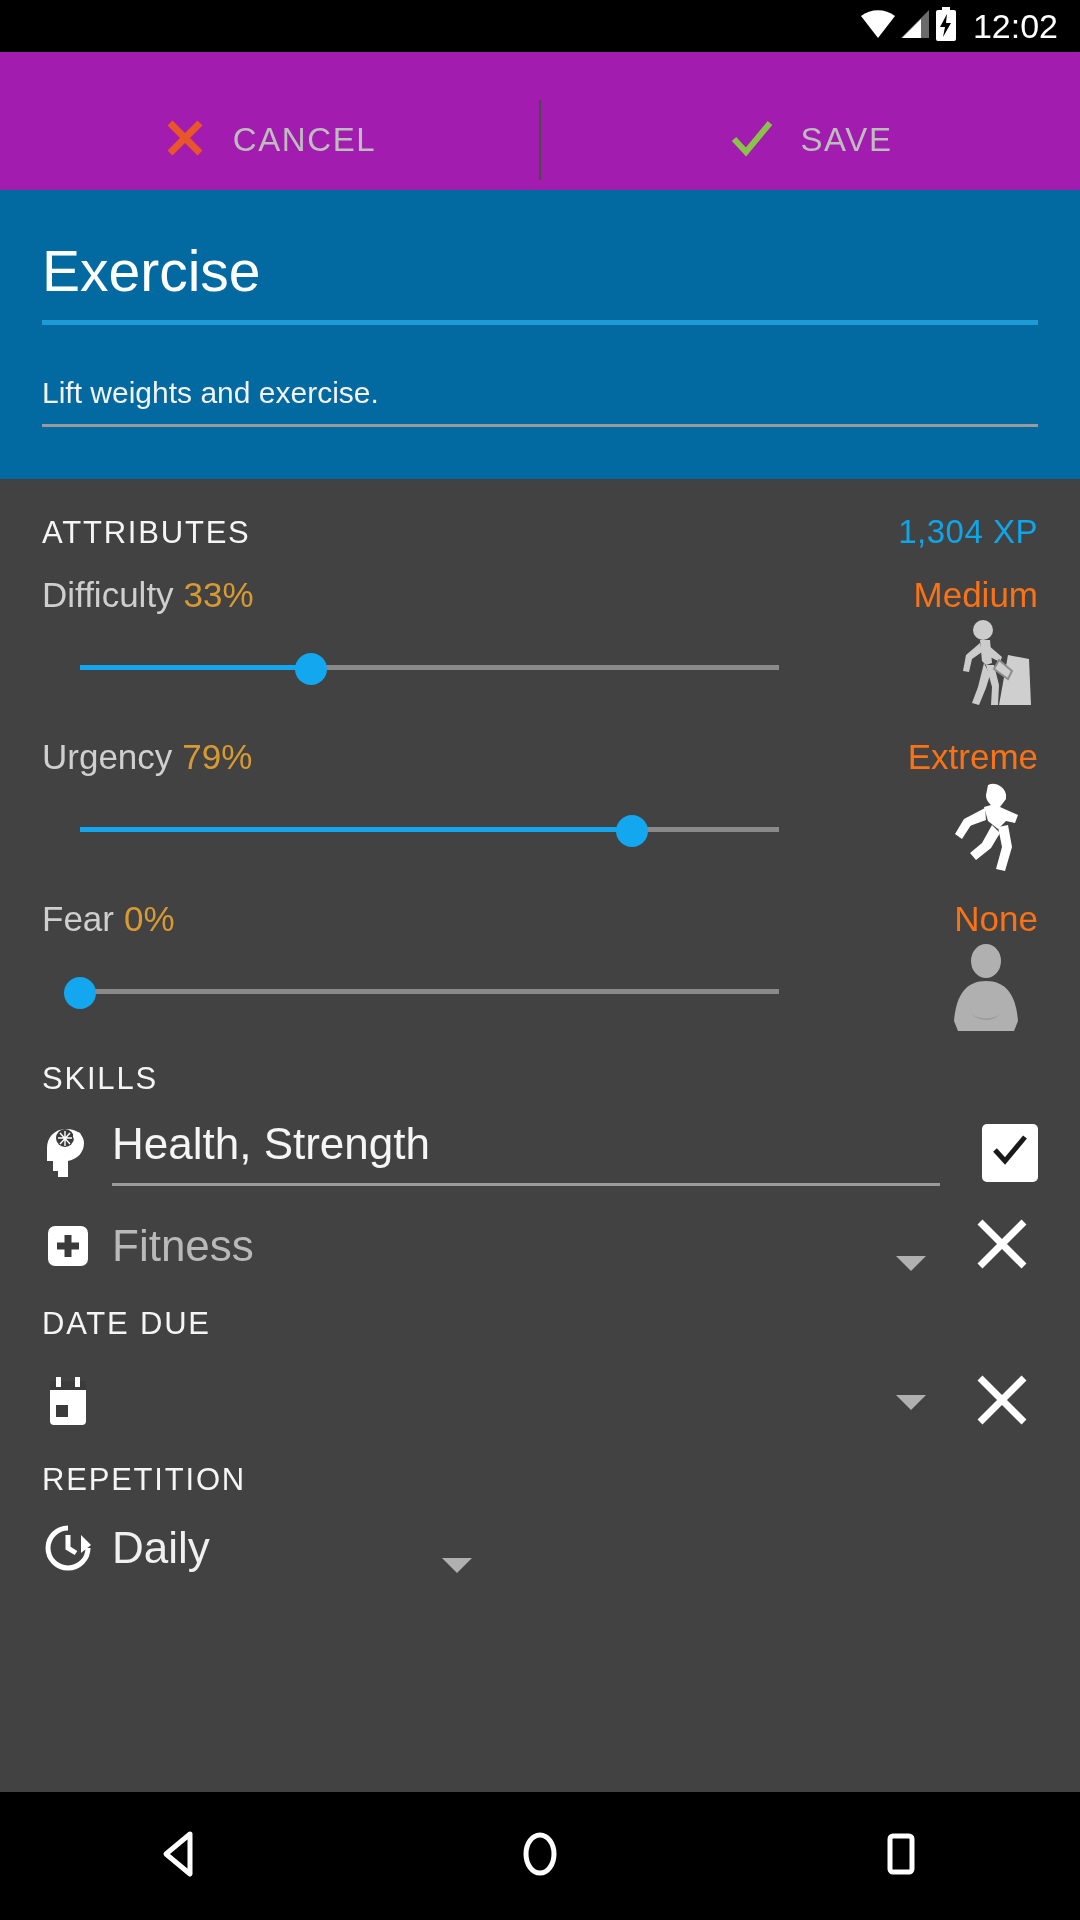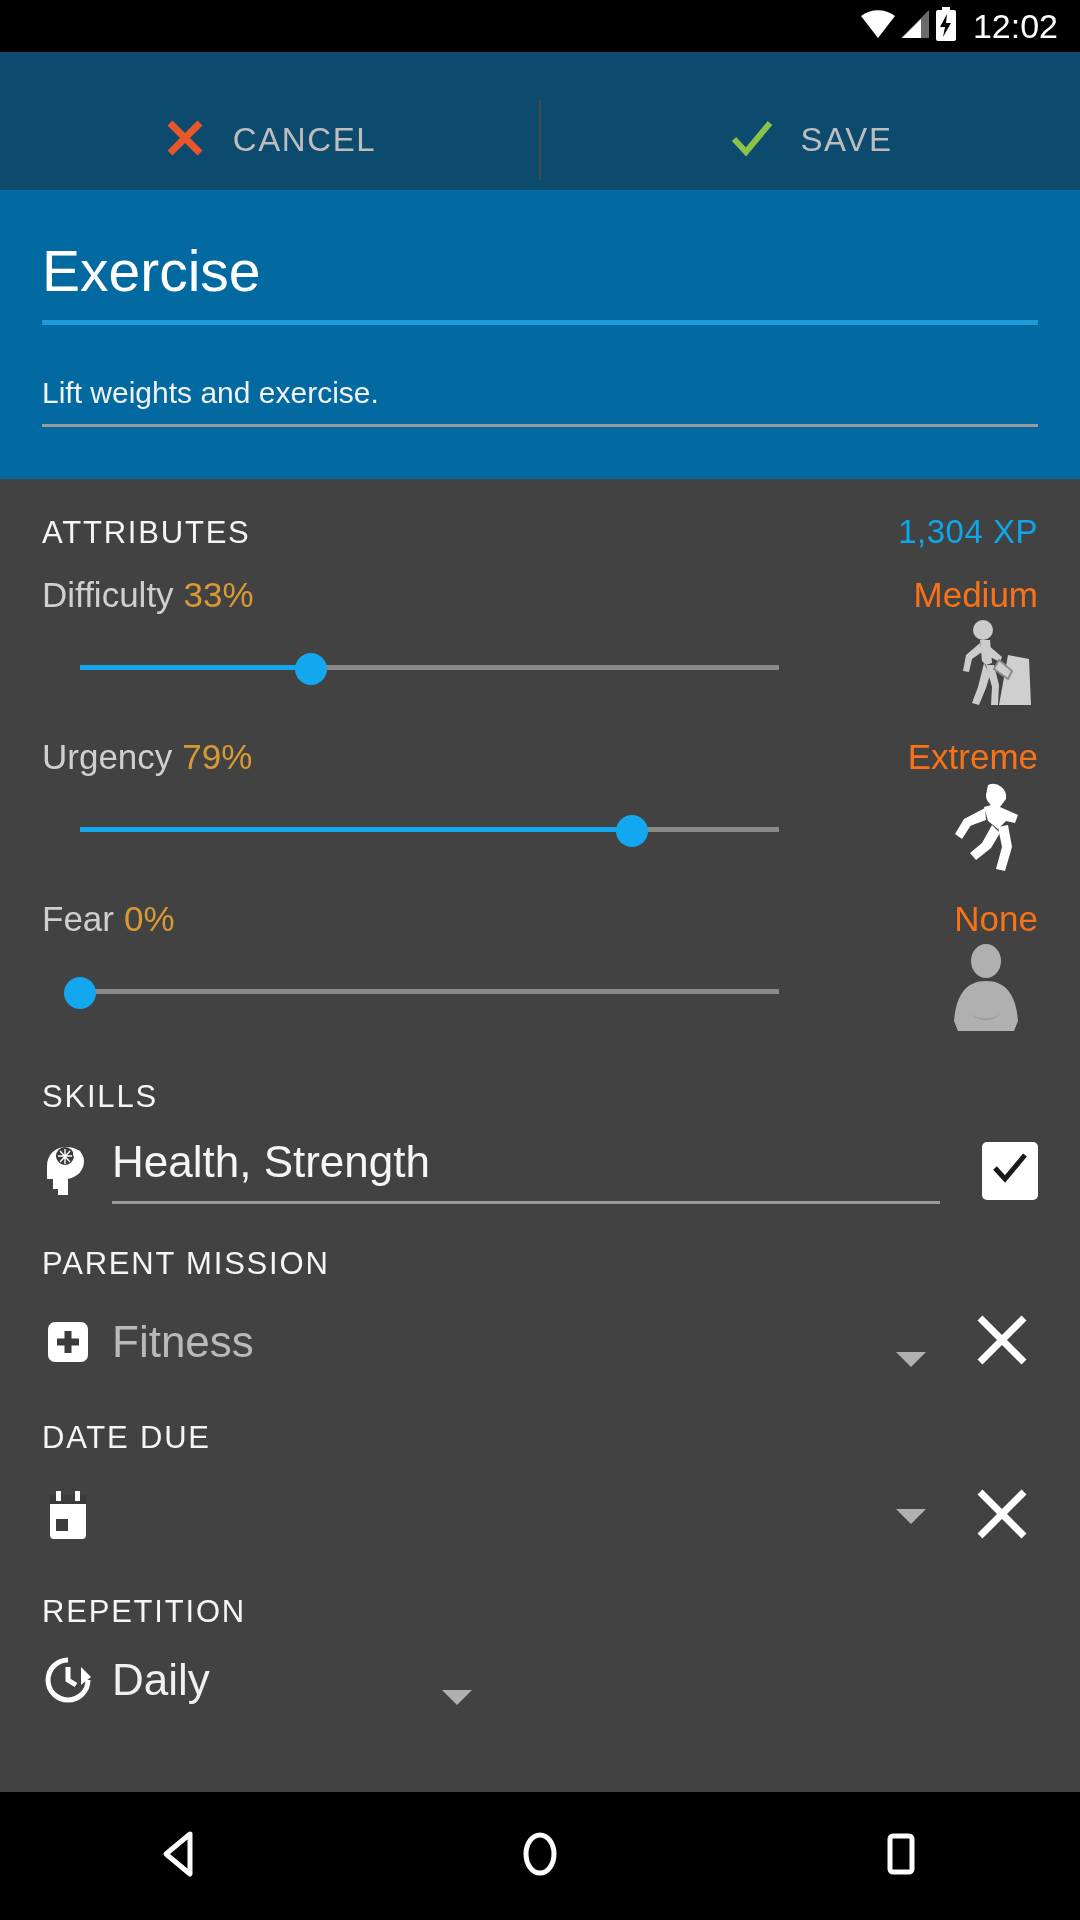--- a/index.html
+++ b/index.html
@@ -40,21 +40,21 @@
   .status-clock {
     color: #ffffff;
     font-size: 34px;
     letter-spacing: 0px;
     margin-left: 12px;
     font-family: "Liberation Sans", sans-serif;
   }
 
   
   .action-bar {
-    background: #0c4a6e;
+    background: #a21caf;
     flex: 0 0 auto;
     padding-top: 48px;
     padding-bottom: 10px;
     display: flex;
   }
   .action-btn {
     flex: 1 1 50%;
     display: flex;
     align-items: center;
     justify-content: center;
@@ -189,21 +189,21 @@
     right: 0;
     top: 38px;
     width: 104px;
     height: 104px;
     display: flex;
     align-items: center;
     justify-content: center;
   }
 
   
-  .field-section { margin-top: 42px; }
+  .field-section { margin-top: 24px; }
   .field-section-title {
     color: #f5f5f5;
     font-size: 31px;
     letter-spacing: 1.8px;
   }
   .field-row {
     display: flex;
     align-items: center;
     margin-top: 22px;
     gap: 18px;
@@ -451,21 +451,20 @@
           <span>
             <svg width="40" height="38" viewBox="0 0 40 38">
               <path d="M5 18 L15 29 L35 5" stroke="#1a1a1a" stroke-width="5" fill="none"></path>
             </svg>
           </span>
         </div>
       </div>
     </div>
 
     <div class="field-section">
-      <div class="field-section-title">PARENT MISSION</div>
       <div class="spinner-row">
         <span class="field-icon">
           <svg width="48" height="48" viewBox="0 0 48 48">
             <rect x="4" y="4" width="40" height="40" rx="7" fill="#ffffff"></rect>
             <path d="M24 13 L24 35 M13 24 L35 24" stroke="#3b3b3b" stroke-width="7"></path>
           </svg>
         </span>
         <div class="spinner-value">
           <span class="spinner-text">Fitness</span>
           <span style="flex:1 1 auto"></span>

